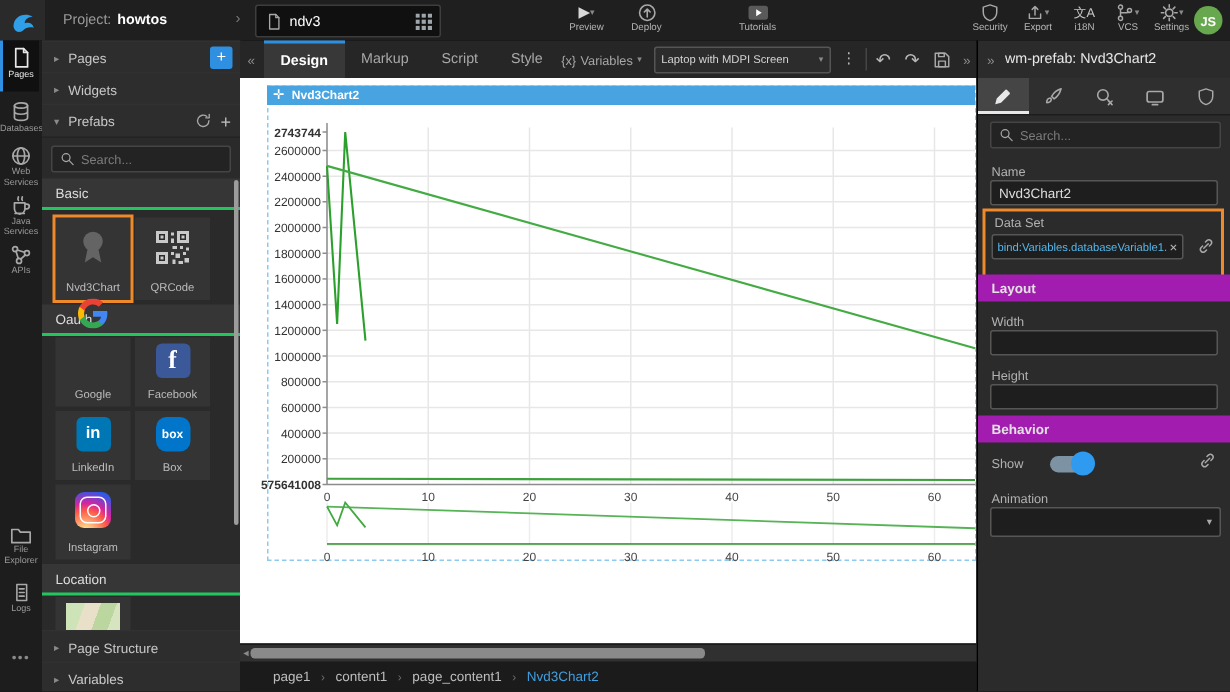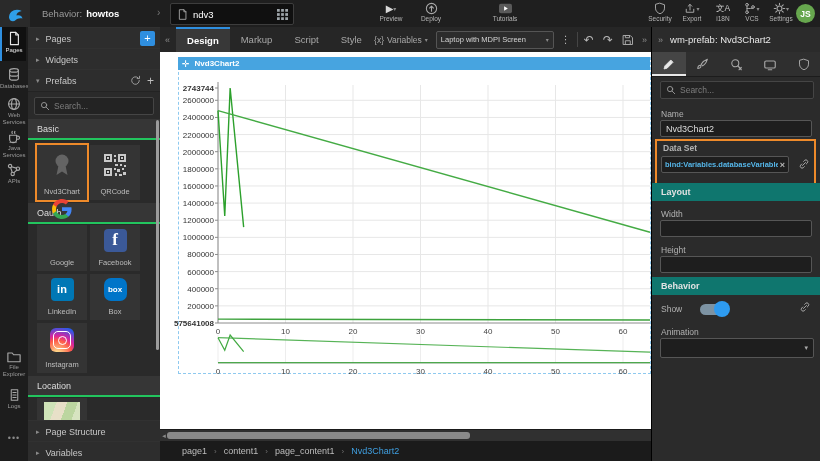--- a/index.html
+++ b/index.html
@@ -44,22 +44,22 @@
   #selrect{left:18px;top:5px;width:471px;height:315px;border:1px dashed #8ec9ef;}
   #widgethead{left:18px;top:5px;width:472px;height:13px;background:#47a4e0;color:#fff;font-size:8px;font-weight:bold;display:flex;align-items:center;cursor:pointer;}
   
   #rpanel{left:651px;top:27px;width:169px;height:434px;background:#2b2b2b;border-left:1px solid #000;}
   #rp-head{position:absolute;left:0;top:0;width:169px;height:25px;border-bottom:1px solid #1c1c1c;display:flex;align-items:center;color:#e8e8e8;font-size:9.5px;}
   #rp-tabs{position:absolute;left:0;top:25px;width:169px;height:24px;background:#2f2f2f;border-bottom:1px solid #1c1c1c;display:flex;}
   .rtab{flex:1;display:flex;align-items:center;justify-content:center;cursor:pointer;}
   .rtab.active{background:#454545;box-shadow:inset 0 -2px 0 #e8e8e8;}
   .rp-lbl{position:absolute;left:9px;color:#b2b2b2;font-size:8.5px;}
   .rp-inp{position:absolute;left:8px;width:152px;height:17px;background:#1e1e1e;border:1px solid #565656;border-radius:2px;color:#ddd;font-size:9px;line-height:16px;padding:0 5px;box-sizing:border-box;white-space:nowrap;overflow:hidden;}
-  .rp-sec{position:absolute;left:0;width:169px;height:18px;background:#0f766e;color:#e2e2e2;font-size:9px;font-weight:bold;display:flex;align-items:center;padding-left:9px;box-sizing:border-box;}
-  #dsbox{position:absolute;left:3px;top:112px;width:161px;height:52px;border:2px solid #ee8a2a;box-sizing:border-box;font-weight:bold;}
+  .rp-sec{position:absolute;left:0;width:169px;height:18px;background:#a21caf;color:#e2e2e2;font-size:9px;font-weight:bold;display:flex;align-items:center;padding-left:9px;box-sizing:border-box;}
+  #dsbox{position:absolute;left:3px;top:112px;width:161px;height:52px;border:2px solid #ee8a2a;box-sizing:border-box;}
   #dsval{position:absolute;left:4px;top:15px;width:128px;height:17px;background:#1e1e1e;border:1px solid #565656;border-radius:2px;display:flex;align-items:center;padding:0 3px;box-sizing:border-box;}
   #dsval .txt{color:#56b7ea;font-size:7.5px;white-space:nowrap;overflow:hidden;flex:1;}
   .toggle{position:absolute;width:28px;height:11px;background:#7d93a3;border-radius:6px;cursor:pointer;}
   .toggle .knob{position:absolute;right:-2px;top:-3px;width:16px;height:16px;background:#2e9bf0;border-radius:50%;}
   .selbox{position:absolute;left:8px;width:152px;height:18px;background:#1e1e1e;border:1px solid #565656;border-radius:2px;display:flex;align-items:center;cursor:pointer;}
   
   #hscroll{left:160px;top:429px;width:491px;height:12px;background:#303030;border-top:1px solid #1a1a1a;}
   #hthumb{left:7px;top:2px;width:303px;height:7px;background:#8a8a8a;border-radius:3px;cursor:pointer;}
   #statusbar{left:160px;top:441px;width:491px;height:20px;background:#1b1b1b;display:flex;align-items:center;font-size:9px;color:#bdbdbd;}
   .crumb{cursor:pointer;}
@@ -72,21 +72,21 @@
 
 <div id="app">
 
   <div id="topbar" class="abs">
     <div id="logo" class="abs">
       <svg width="18" height="18" viewBox="0 0 24 24">
           <path d="M4 17c0-9 9-13 17-9-5 1-7 3-7 6 4-1 7 0 8 4-4-1-7 0-9 2-3 3-8 2-9-3z" fill="#2f9fe8" stroke="none"></path>
         </svg>
     </div>
     <div class="abs" style="left:42px;top:0;height:27px;display:flex;align-items:center;font-size:9.5px;">
-      <span style="color:#9a9a9a;">Behavior:</span>
+      <span style="color:#9a9a9a;">Project:</span>
       <span style="color:#fff;font-weight:bold;margin-left:4px;">howtos</span>
     </div>
     <div class="abs" style="left:157px;top:7px;color:#777;font-size:10px;">›</div>
     <div id="pagebox" class="abs">
       <svg class="ico" width="11" height="13" viewBox="0 0 16 16" style="margin:0 5px 0 6px;">
           <path d="M4 1h6l3 3v11H4z"></path>
           <path d="M10 1v3h3"></path>
         </svg>
       <span style="color:#fff;font-size:9.5px;font-weight:normal;">ndv3</span>
       <svg width="11" height="11" viewBox="0 0 12 12" style="margin-left:auto;margin-right:5px;">

